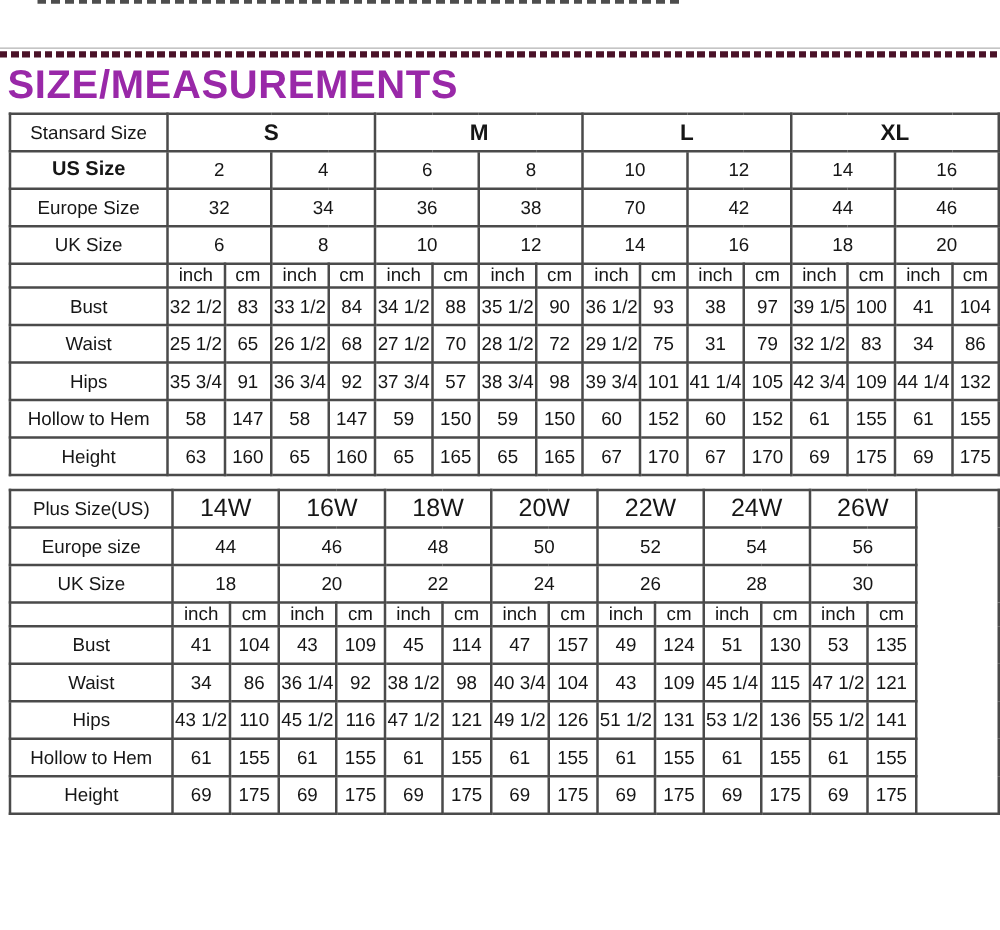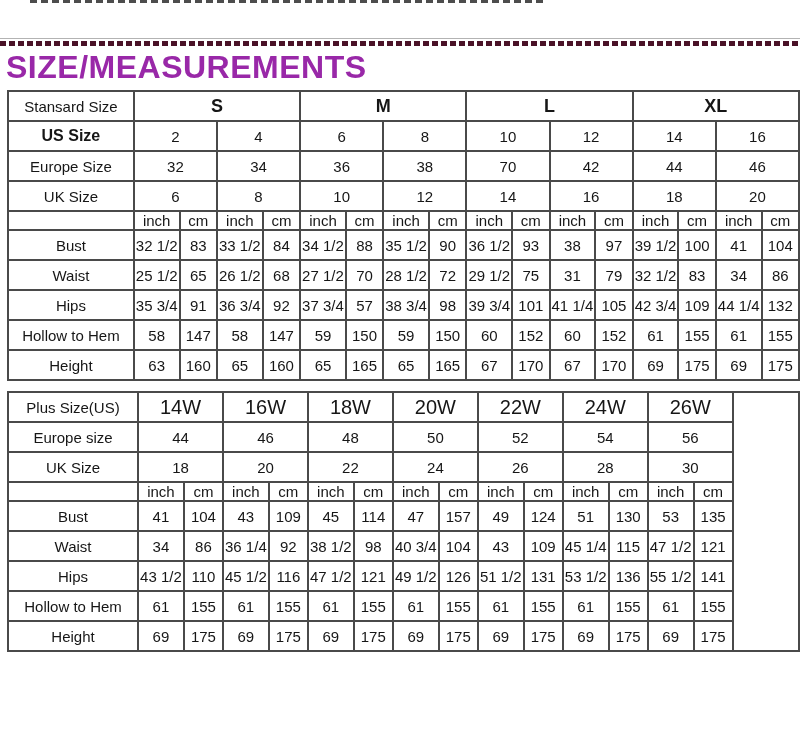--- a/index.html
+++ b/index.html
@@ -160,21 +160,21 @@
         <td class="val">33 1/2</td>
         <td class="val">84</td>
         <td class="val">34 1/2</td>
         <td class="val">88</td>
         <td class="val">35 1/2</td>
         <td class="val">90</td>
         <td class="val">36 1/2</td>
         <td class="val">93</td>
         <td class="val">38</td>
         <td class="val">97</td>
-        <td class="val">39 1/2</td>
+        <td class="val">39 1/5</td>
         <td class="val">100</td>
         <td class="val">41</td>
         <td class="val">104</td>
       </tr>
       <tr>
         <th class="lbl">Waist</th>
         <td class="val">25 1/2</td>
         <td class="val">65</td>
         <td class="val">26 1/2</td>
         <td class="val">68</td>

